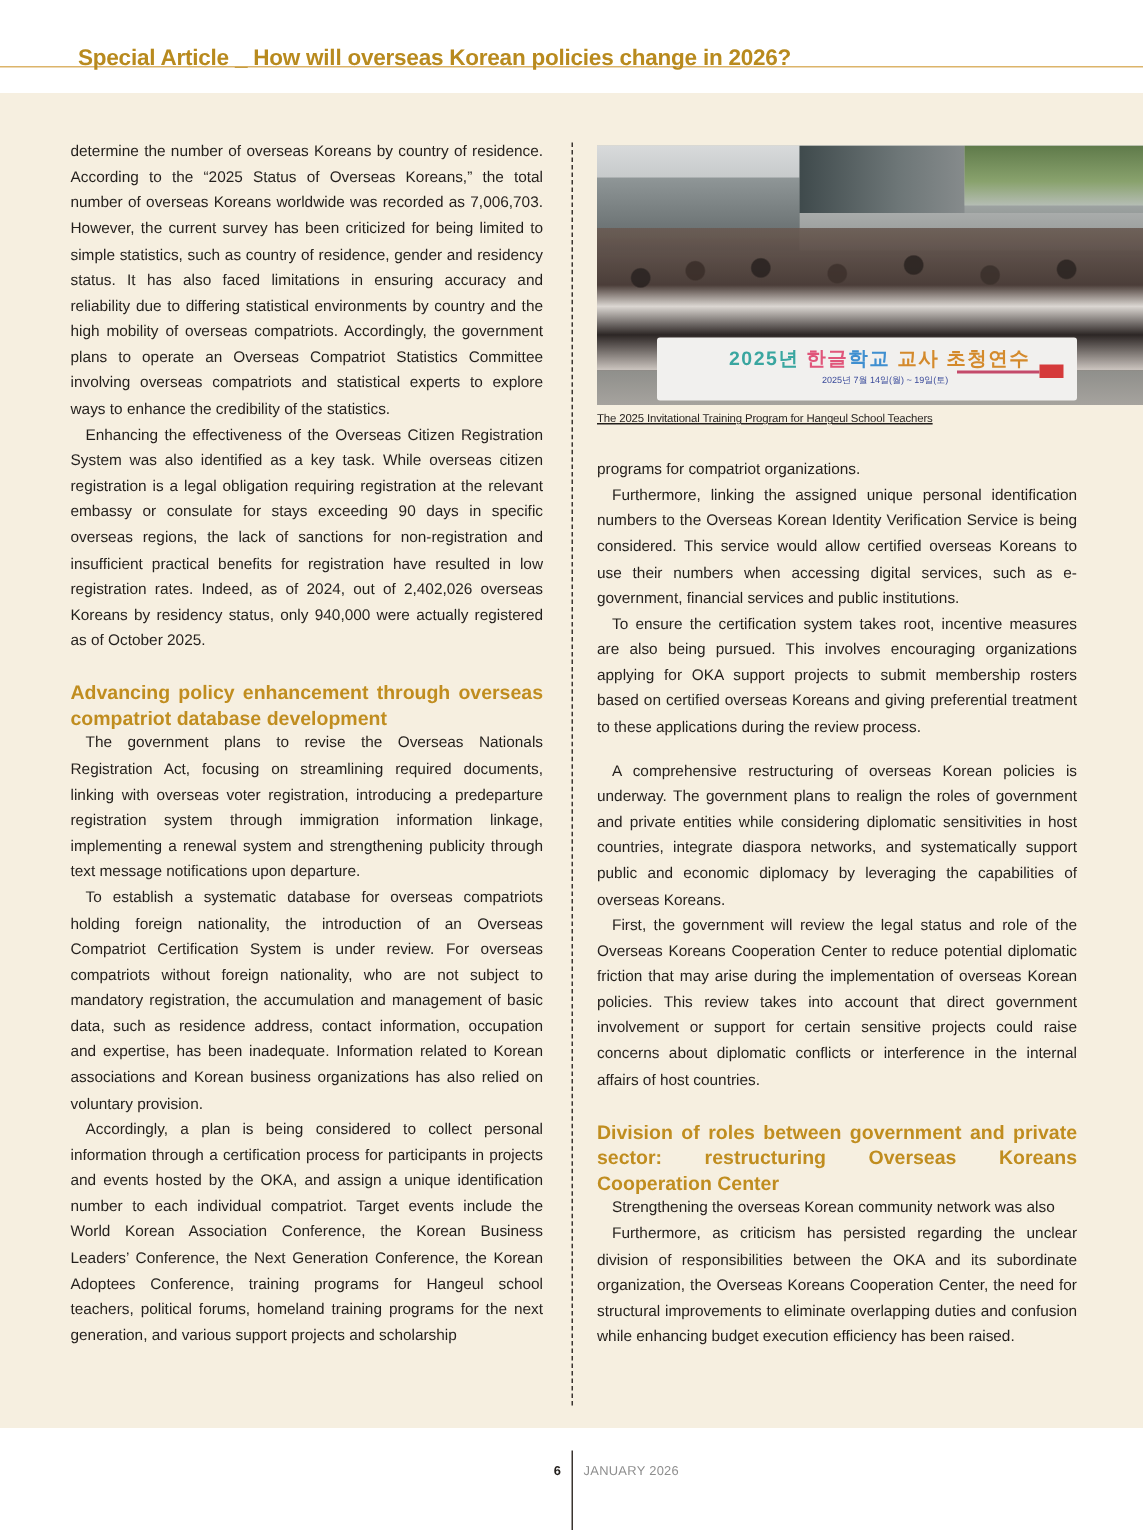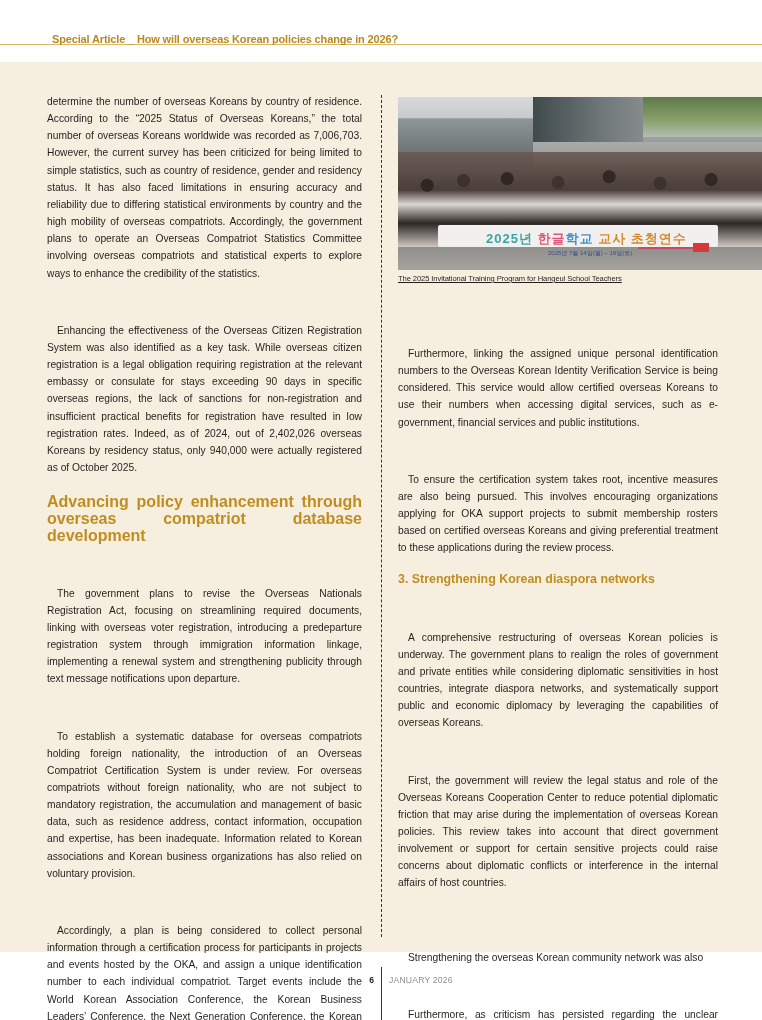--- a/index.html
+++ b/index.html
@@ -8,38 +8,38 @@
     background:#ffffff;
     font-family:"Liberation Sans", sans-serif;
     color:#231f1c;
   }
   .top-rule {
     position:absolute; left:0; top:44px; width:762px; height:1px;
     background:#dcb46a;
   }
   .running-head {
     position:absolute; left:52px; top:32px;
-    font-size:11px; font-weight:bold; color:#b88a1e;
+    font-size:15px; font-weight:bold; color:#b88a1e;
     letter-spacing:-0.15px; line-height:14px;text-align:right;
   }
   .cream {
     position:absolute; left:0; top:62px; width:762px; height:890px;
     background:#f6efe0;
   }
   .col {
     position:absolute; top:93px;
     font-size:10.25px; line-height:17.15px;
     text-align:justify; color:#231f1c;
   }
   .col-left { left:47px; width:315px; }
   .col-right { left:398px; width:320px; top:305px; }
   .col p { margin:0; }
-  .col p.indent { text-indent:10px;margin-top:40px; }
+  .col p.indent { text-indent:10px; }
   .col h3 {
-    margin:0; font-size:16px; line-height:17.15px; font-weight:bold;
+    margin:0; font-size:13px; line-height:17.15px; font-weight:bold;
     color:#c08d1f; text-align:justify;
   }
   .col h2 {
     margin:0; font-size:12.4px; line-height:20px; font-weight:bold;
     color:#c08d1f;
   }
   .gap { height:17px; }
   .gap-sm { height:12px; }
   .divider {
     position:absolute; left:381px; top:95px; width:0; height:842px;
@@ -73,21 +73,21 @@
       radial-gradient(circle at 18% 30%,#3a2d28 0 6px,transparent 7px),
       radial-gradient(circle at 30% 28%,#2a2220 0 6px,transparent 7px),
       radial-gradient(circle at 44% 32%,#3d302b 0 6px,transparent 7px),
       radial-gradient(circle at 58% 26%,#2b2320 0 6px,transparent 7px),
       radial-gradient(circle at 72% 33%,#3a2f2a 0 6px,transparent 7px),
       radial-gradient(circle at 86% 29%,#2c2421 0 6px,transparent 7px),
       linear-gradient(180deg,#6b5c54 0%,#4a3c37 40%,#e8e4df 55%,#2b2524 75%,#d9d2cc 100%);
     opacity:0.92;
   }
   .photo .banner {
-    position:absolute; left:40px; top:128px; width:280px; height:22px;
+    position:absolute; left:40px; top:128px; width:280px; height:42px;
     background:#f1f0ee; border-radius:2px;
   }
   .banner-text {
     position:absolute; left:48px; top:5px; font-size:13px; font-weight:bold;
     color:#3aa6a0; letter-spacing:1px; white-space:nowrap;
   }
   .banner-text .k1 { color:#e0557a; }
   .banner-text .k2 { color:#3f8fd0; }
   .banner-text .k3 { color:#d48a2c; }
   .banner-date {
@@ -152,26 +152,27 @@
       <span class="k1">한글</span><span class="k2">학교</span><span class="k3"> 교사 초청연수</span>
     </div>
     <div class="banner-date">2025년 7월 14일(월) ~ 19일(토)</div>
     <div class="banner-bar"></div>
     <div class="banner-end"></div>
   </div>
 </div>
 <div class="caption">The 2025 Invitational Training Program for Hangeul School Teachers</div>
 
 <div class="col col-right">
+  <p>programs for compatriot organizations.</p>
   <p class="indent">Furthermore, linking the assigned unique personal identification numbers to the Overseas Korean Identity Verification Service is being considered. This service would allow certified overseas Koreans to use their numbers when accessing digital services, such as e-government, financial services and public institutions.</p>
   <p class="indent">To ensure the certification system takes root, incentive measures are also being pursued. This involves encouraging organizations applying for OKA support projects to submit membership rosters based on certified overseas Koreans and giving preferential treatment to these applications during the review process.</p>
   <div class="gap-sm"></div>
-  <h2>3. Strengthening Korean diaspora networks</h2>
   <p class="indent">A comprehensive restructuring of overseas Korean policies is underway. The government plans to realign the roles of government and private entities while considering diplomatic sensitivities in host countries, integrate diaspora networks, and systematically support public and economic diplomacy by leveraging the capabilities of overseas Koreans.</p>
   <p class="indent">First, the government will review the legal status and role of the Overseas Koreans Cooperation Center to reduce potential diplomatic friction that may arise during the implementation of overseas Korean policies. This review takes into account that direct government involvement or support for certain sensitive projects could raise concerns about diplomatic conflicts or interference in the internal affairs of host countries.</p>
   <div class="gap"></div>
+  <h3>Division of roles between government and private sector: restructuring Overseas Koreans Cooperation Center</h3>
   <p class="indent">Strengthening the overseas Korean community network was also</p>
   <p class="indent">Furthermore, as criticism has persisted regarding the unclear division of responsibilities between the OKA and its subordinate organization, the Overseas Koreans Cooperation Center, the need for structural improvements to eliminate overlapping duties and confusion while enhancing budget execution efficiency has been raised.</p>
 </div>
 
 <div class="footer-line"></div>
 <div class="page-num">6</div>
 <div class="issue">JANUARY 2026</div>
 
 </body></html>

